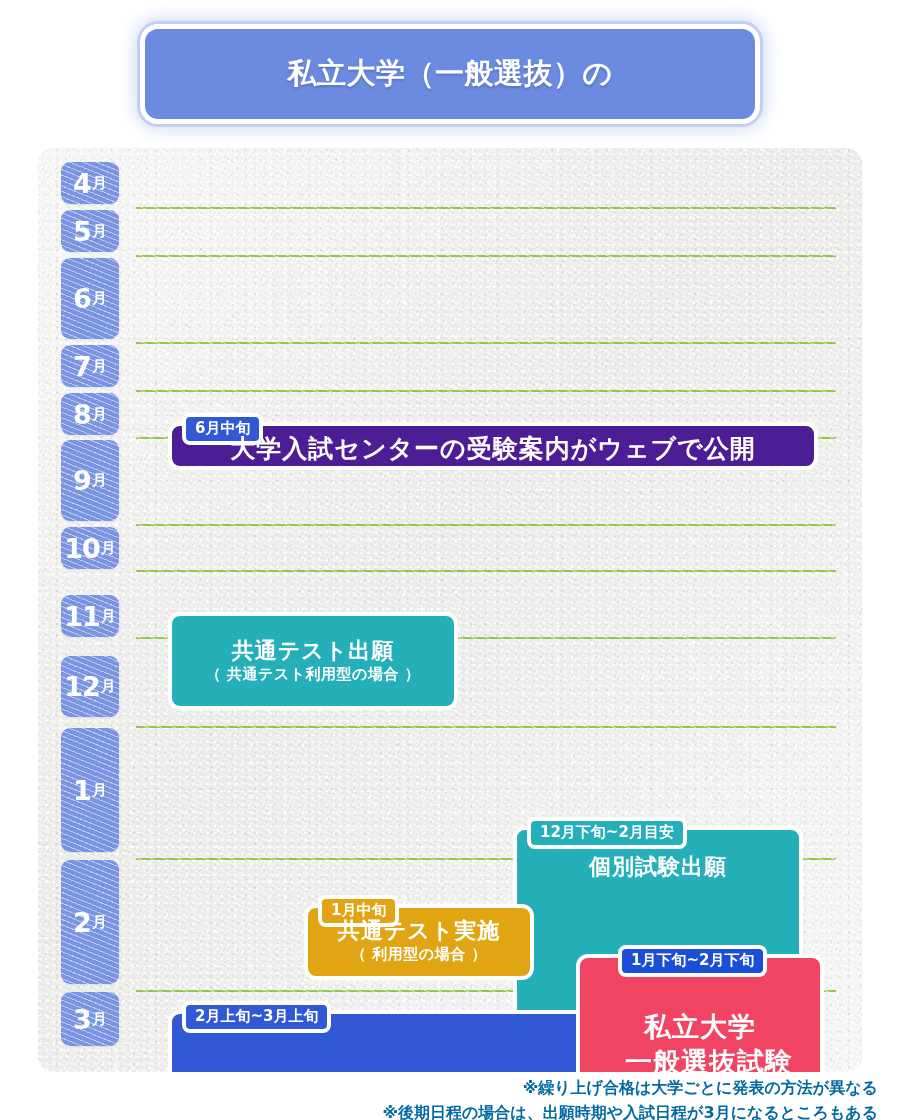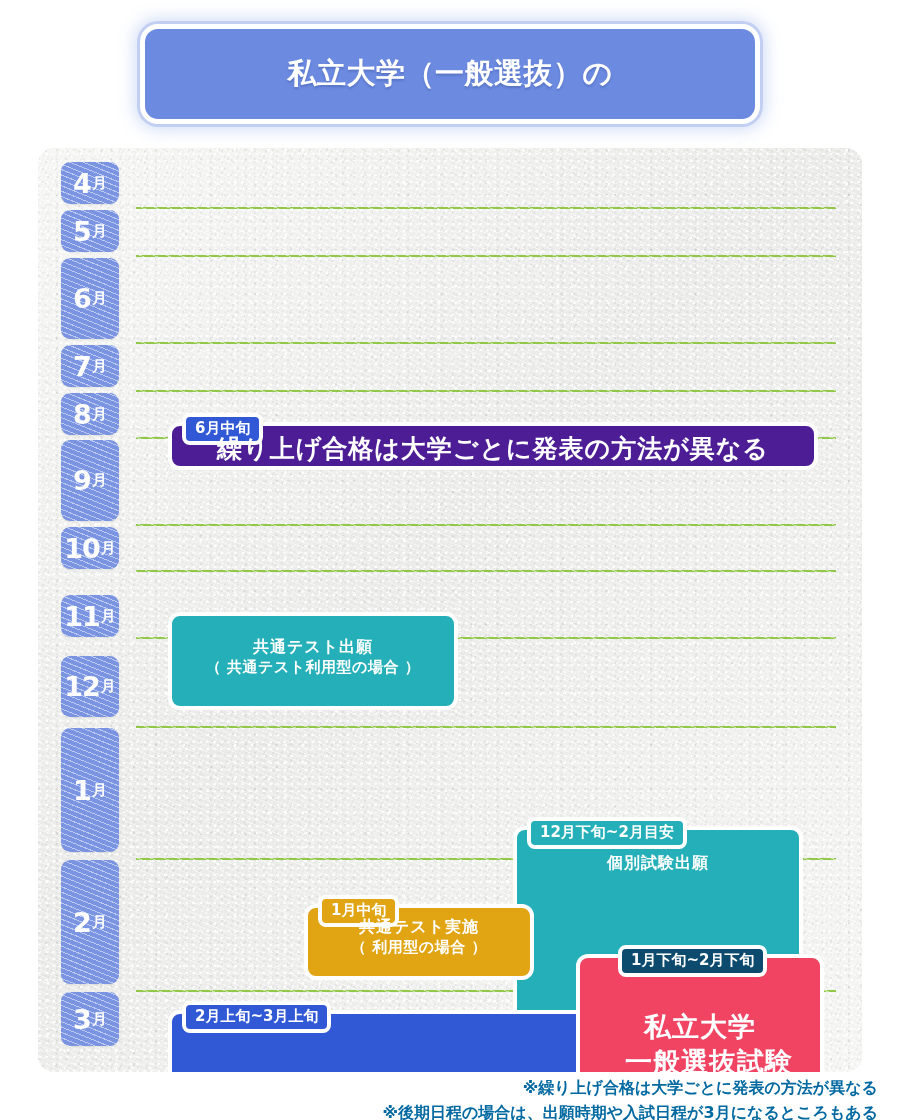--- a/index.html
+++ b/index.html
@@ -85,21 +85,21 @@
     background:inherit;color:#ffffff;
     font-size:15px;font-weight:bold;line-height:1;
     padding:4px 9px 5px 9px;border-radius:8px;
     border:4px solid #ffffff;box-sizing:border-box;
     white-space:nowrap;
   }
   .ev-body{
     position:absolute;left:0;right:0;
     text-align:center;
   }
-  .ev-title{font-size:16px;font-weight:bold;line-height:1.15;letter-spacing:1px;}
+  .ev-title{font-size:22px;font-weight:bold;line-height:1.15;letter-spacing:1px;}
   .ev-sub{font-size:15px;font-weight:bold;line-height:1.3;margin-top:2px;letter-spacing:.5px;}
 
   
   #ev-june{left:130px;top:274px;width:650px;height:48px;background:#4c1d95;}
   #ev-june .ev-date{background:#3159d6;}
   #ev-june .ev-body{top:9px;}
   #ev-june .ev-title{font-size:25px;}
 
   #ev-sep{left:130px;top:464px;width:290px;height:98px;background:#25b0b9;}
   #ev-sep .ev-date{background:#25b0b9;}
@@ -107,21 +107,21 @@
 
   #ev-dec{left:475px;top:678px;width:290px;height:310px;background:#25b0b9;}
   #ev-dec .ev-date{background:#25b0b9;}
   #ev-dec .ev-body{top:24px;}
 
   #ev-jan{left:266px;top:756px;width:230px;height:76px;background:#e1a412;}
   #ev-jan .ev-date{background:#e1a412;}
   #ev-jan .ev-body{top:10px;}
 
   #ev-pink{left:538px;top:806px;width:248px;height:176px;background:#f04462;}
-  #ev-pink .ev-date{background:#0c4a6e;}
+  #ev-pink .ev-date{background:#1d4ed8;}
   #ev-pink .ev-date{left:38px;}
   #ev-pink .ev-body{top:52px;}
   #ev-pink .ev-title{font-size:27px;line-height:1.28;}
   #ev-pink .ev-title .l2{padding-left:18px;display:block;}
 
   #ev-feb{left:130px;top:862px;width:610px;height:150px;background:#3159d6;}
   #ev-feb .ev-date{background:#3159d6;}
 
   
   #ev-dec{z-index:4;}
@@ -207,21 +207,21 @@
       <span class="suf">月</span>
     </div>
     <div class="month" style="top:844px;height:54px;">
       <span class="num">3</span>
       <span class="suf">月</span>
     </div>
 
     <div class="event" id="ev-june">
       <div class="ev-date">6月中旬</div>
       <div class="ev-body">
-        <div class="ev-title">繰り上げ合格は大学ごとに発表の方法が異なる</div>
+        <div class="ev-title">大学入試センターの受験案内がウェブで公開</div>
       </div>
     </div>
 
     <div class="event" id="ev-sep">
       <div class="ev-body">
         <div class="ev-title">共通テスト出願</div>
         <div class="ev-sub">（ 共通テスト利用型の場合 ）</div>
       </div>
     </div>
 

